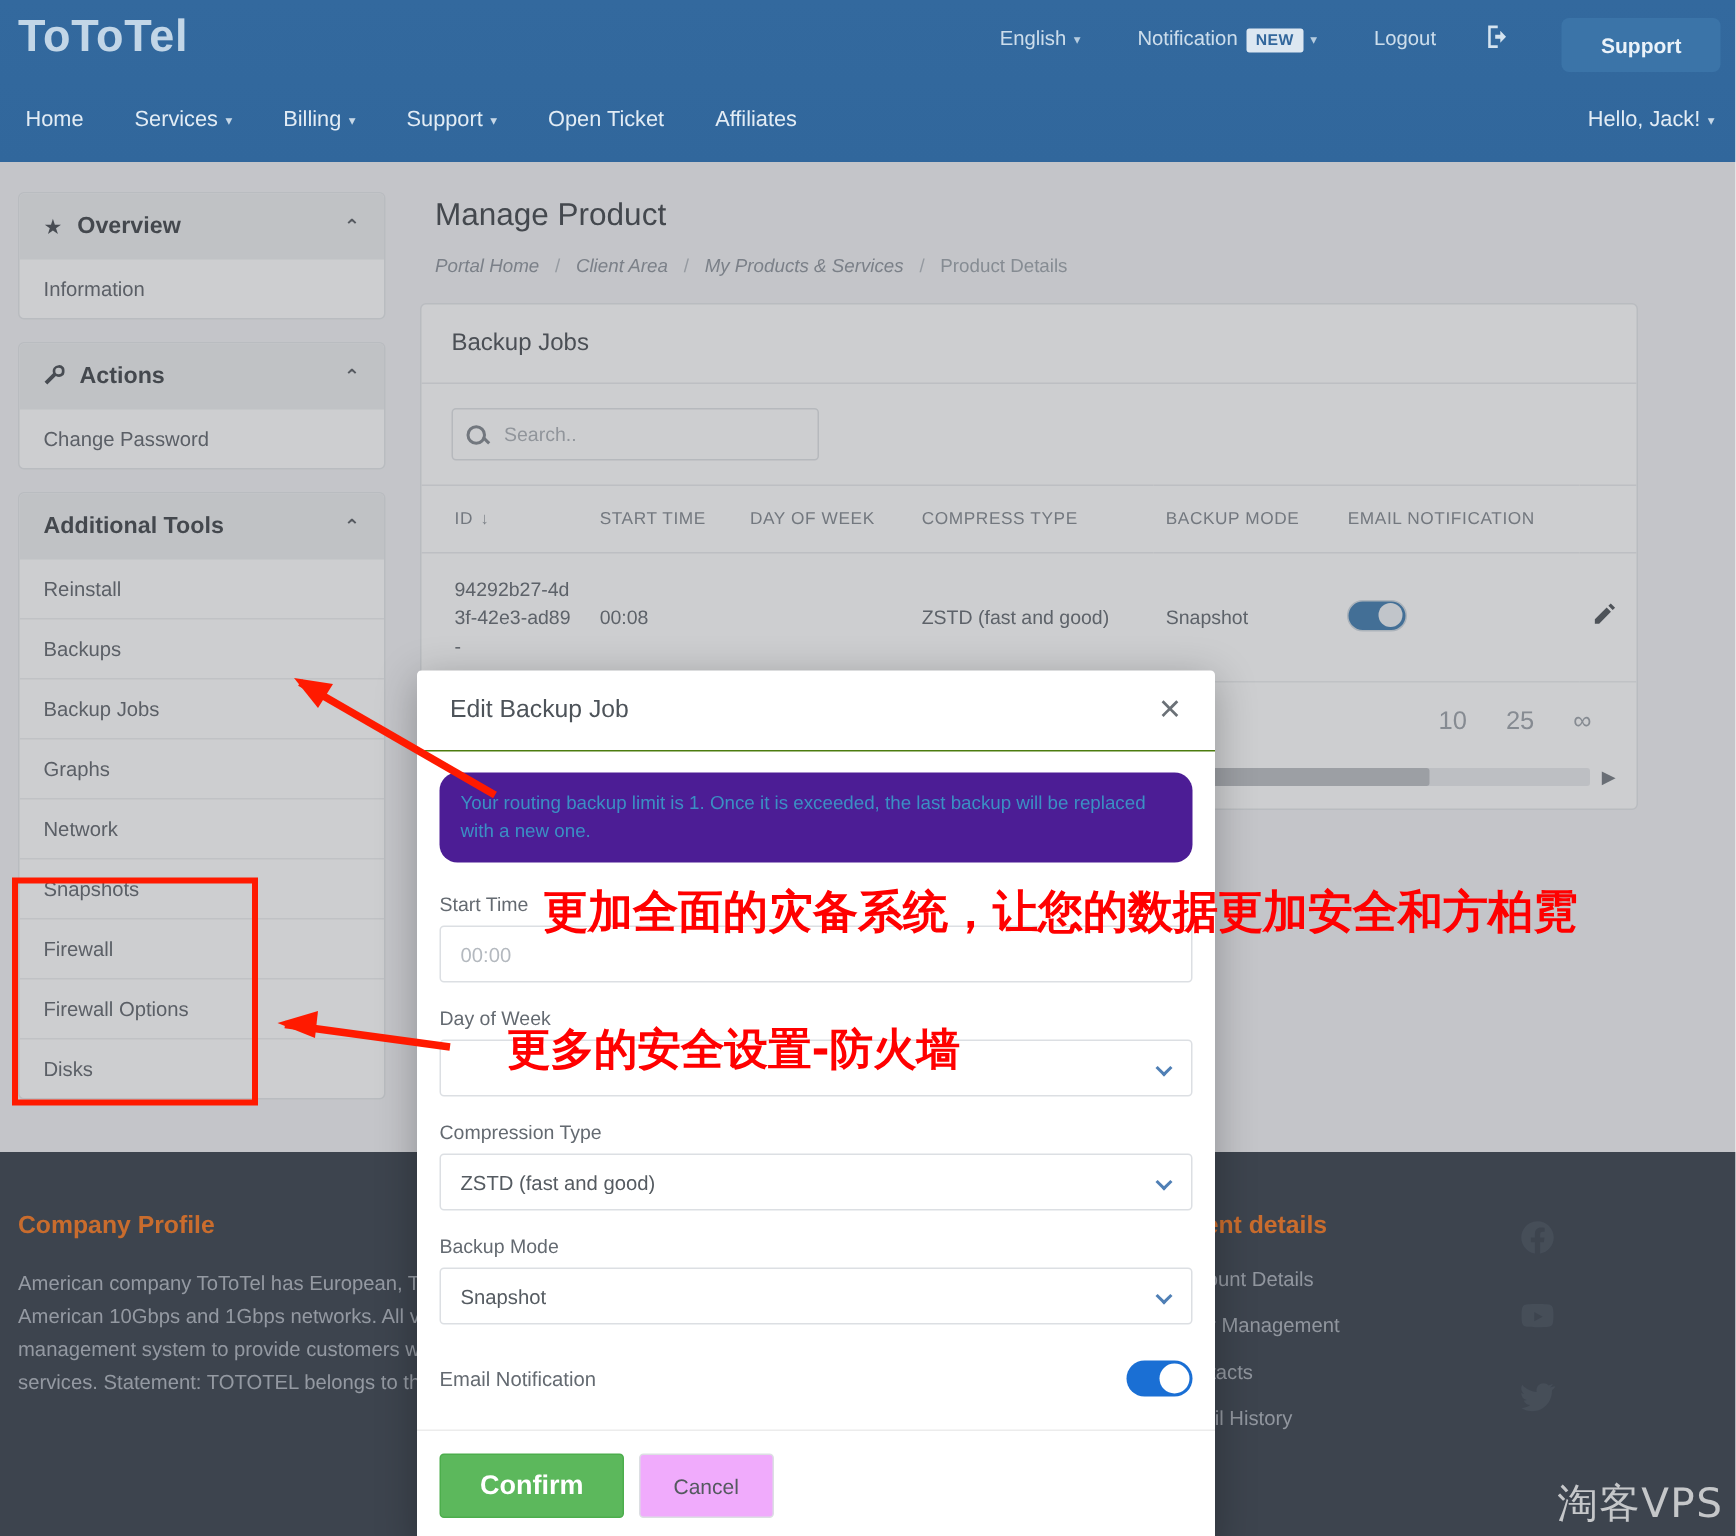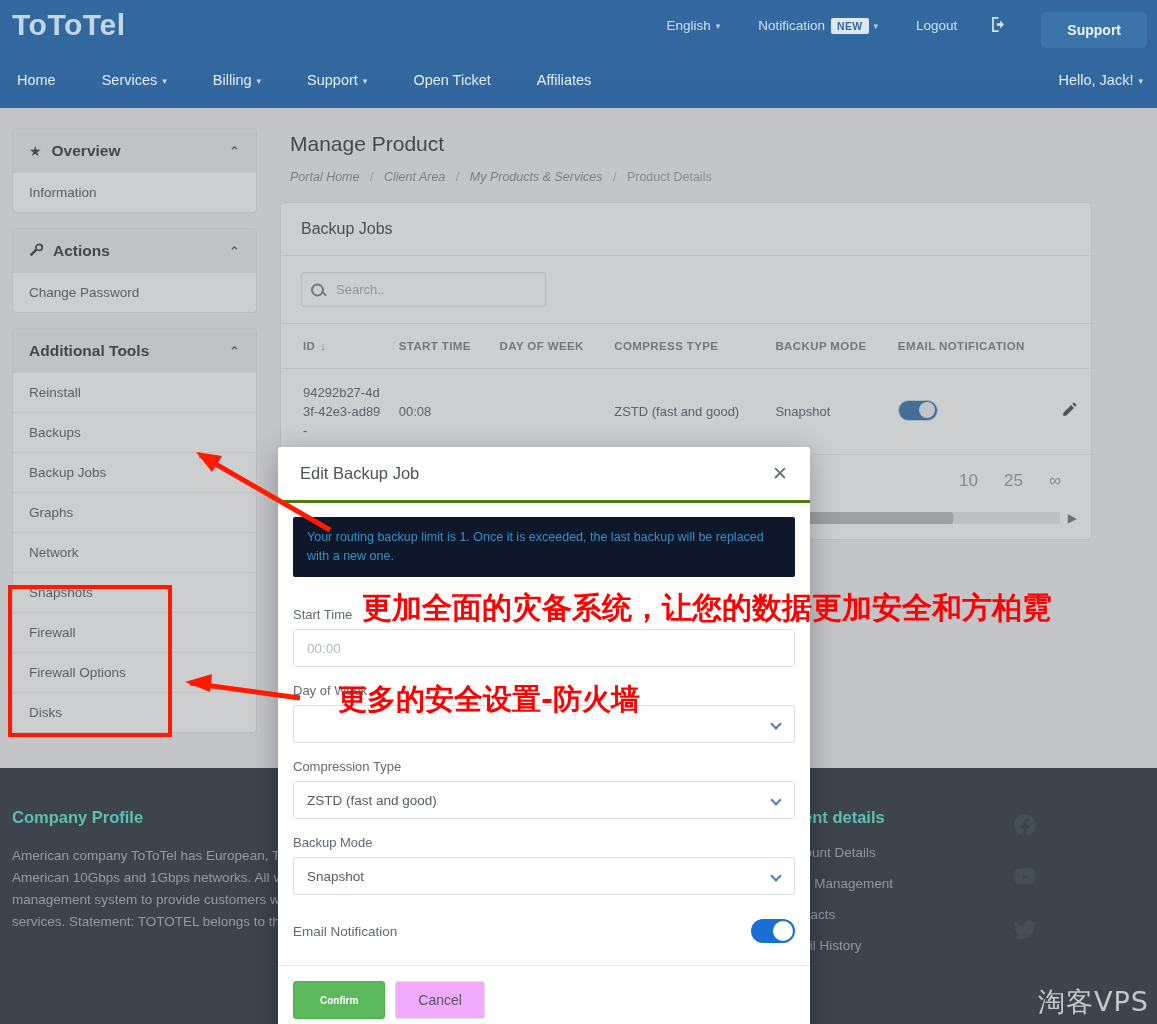--- a/index.html
+++ b/index.html
@@ -31,21 +31,21 @@
   .badge-new {
     display:inline-block; background:#e6eef6; color:#32679c; font-size:10.5px; font-weight:bold;
     padding: 2px 6px; border-radius: 2px; margin-left: 6px; letter-spacing:.3px;
   }
   .logout-icon { color:#d5e4f0; font-size:17px; padding: 4px 10px 4px 6px; display:flex; align-items:center;}
   .support-btn {
     background: #3b74a8; color: #eaf2f9; font-size: 14px; font-weight: 600;
     border: none; border-radius: 5px; padding: 10px 26px; cursor: pointer;
     margin-left: 8px;
   }
-  .mainnav { position:absolute; left: 0; top: 62px; display:flex; align-items:flex-end; gap: 12px; }
+  .mainnav { position:absolute; left: 0; top: 62px; display:flex; align-items:flex-end; gap: 0; }
   .nav-link {
     color: #e2ecf5; font-size: 14.5px; padding: 10px 17px; text-decoration:none; white-space:nowrap;
   }
   .hello { position:absolute; right: 14px; top: 72px; color:#e2ecf5; font-size:14.5px; }
 
   
   .page {
     position:absolute; left:0; top:108px; width:1157px; height:660px;
     background:#f2f3f5;
   }
@@ -89,21 +89,21 @@
   .searchbox input {
     width:100%; padding: 9px 10px 9px 34px; font-size:13px; color:#555;
     border:1px solid #dfe1e4; border-radius:3px; outline:none;
     font-family:inherit;
   }
   .searchbox input::placeholder { color:#a9aeb4; }
 
   table.jobs { width:100%; border-collapse:collapse; }
   table.jobs th {
     text-align:left; padding: 16px 8px; font-size:11.5px; letter-spacing:.4px;
-    color:#7e848b; font-weight:700; border-top:1px solid #e9eaec; border-bottom:1px solid #e9eaec;
+    color:#7e848b; font-weight:400; border-top:1px solid #e9eaec; border-bottom:1px solid #e9eaec;
     text-transform:uppercase; white-space:nowrap;
   }
   table.jobs th:first-child { padding-left:22px; }
   table.jobs td {
     padding: 14px 8px; font-size:13px; color:#5f656c; vertical-align: middle;
     border-bottom:1px solid #eceef0;
   }
   table.jobs td:first-child { padding-left:22px; }
   .id-cell { max-width:96px; word-break:break-all; line-height:19px; }
   .sort-arrow { display:inline-block; margin-left:5px; font-size:11px; color:#8d9399; }
@@ -128,45 +128,45 @@
   
   .footer {
     position:absolute; left:0; top:768px; width:1157px; height:256px;
     background:#313a46; color:#c7ccd3;
   }
   .f-inner { display:flex; padding: 40px 12px 0 12px; }
   .f-col-1 { width: 470px; padding-right: 28px; }
   .f-col-2 { width: 300px; }
   .f-col-3 { width: 230px; }
   .f-col-4 { flex:1; }
-  .f-title { font-size:16.5px; font-weight:bold; color:#5eead4; margin-bottom:18px; }
+  .f-title { font-size:16.5px; font-weight:bold; color:#f97316; margin-bottom:18px; }
   .f-text { font-size:13.5px; line-height:22px; color:#aeb4bd; }
   .f-link { display:block; font-size:13.5px; color:#a9afb8; text-decoration:none; margin-bottom:16px;}
   .f-social { display:flex; flex-direction:column; gap:22px; padding-top:4px; }
   .f-social svg { fill:#3e4854; }
   .watermark {
     position:absolute; right:8px; bottom:4px; font-size:27px; color:#ffffff;
     font-family:"DejaVu Sans", sans-serif; opacity:.95; letter-spacing:1px;
   }
 
   
   .modal {
     position:absolute; left:278px; top:447px; width:532px;
     background:#fff; border-radius:3px; box-shadow:0 6px 28px rgba(0,0,0,.28);
     z-index: 60;
   }
   .modal-head {
-    display:flex; align-items:center; padding: 17px 22px; border-bottom:3px solid #4d7c0f;
+    display:flex; align-items:center; padding: 17px 22px; border-bottom:1px solid #4d7c0f;
   }
   .modal-title { font-size:16.5px; color:#4d5359; }
   .modal-x { margin-left:auto; font-size:19px; color:#6b7177; cursor:pointer; line-height:1;}
   .modal-body { padding: 14px 15px 18px 15px; }
   .alert-info {
-    background:#0f172a; color:#3b8fc4; font-size:12.5px; line-height:19px;
-    padding: 11px 14px; border-radius:2px; margin-bottom:30px;
+    background:#4c1d95; color:#3b8fc4; font-size:12.5px; line-height:19px;
+    padding: 11px 14px; border-radius:12px; margin-bottom:20px;
   }
   .fld { margin-bottom: 16px; }
   .fld label { display:block; font-size:13px; color:#646a71; margin-bottom:7px; }
   .ctl {
     width:100%; height:38px; border:1px solid #dcdfe3; border-radius:3px;
     padding: 0 34px 0 13px; font-size:13.5px; color:#555b61; background:#fff;
     font-family:inherit; outline:none;
   }
   .ctl::placeholder { color:#b4b9bf; }
   .sel-wrap { position:relative; }
@@ -180,21 +180,21 @@
   .toggle-lg {
     margin-left:auto; width:44px; height:24px; border-radius:12px; background:#1a6fd4;
     position:relative; cursor:pointer;
   }
   .toggle-lg::after {
     content:''; position:absolute; right:2px; top:2px; width:20px; height:20px;
     border-radius:50%; background:#fff;
   }
   .modal-foot { padding: 15px 15px 18px 15px; border-top:1px solid #ececec; display:flex; gap:10px; }
   .btn-confirm {
-    background:#5cb85c; border:1px solid #4cae4c; color:#fff; font-size:10px; font-weight:bold;
+    background:#5cb85c; border:1px solid #4cae4c; color:#fff; font-size:18px; font-weight:bold;
     padding: 10px 26px; border-radius:3px; cursor:pointer; font-family:inherit;
   }
   .btn-cancel {
     background:#f0abfc; border:1px solid #dcdfe3; color:#54595f; font-size:14px;
     padding: 10px 22px; border-radius:3px; cursor:pointer; font-family:inherit;
   }
 
   
   .anno { position:absolute; left:0; top:0; width:1157px; height:1024px; z-index:90; pointer-events:none; }
   .anno-text {

